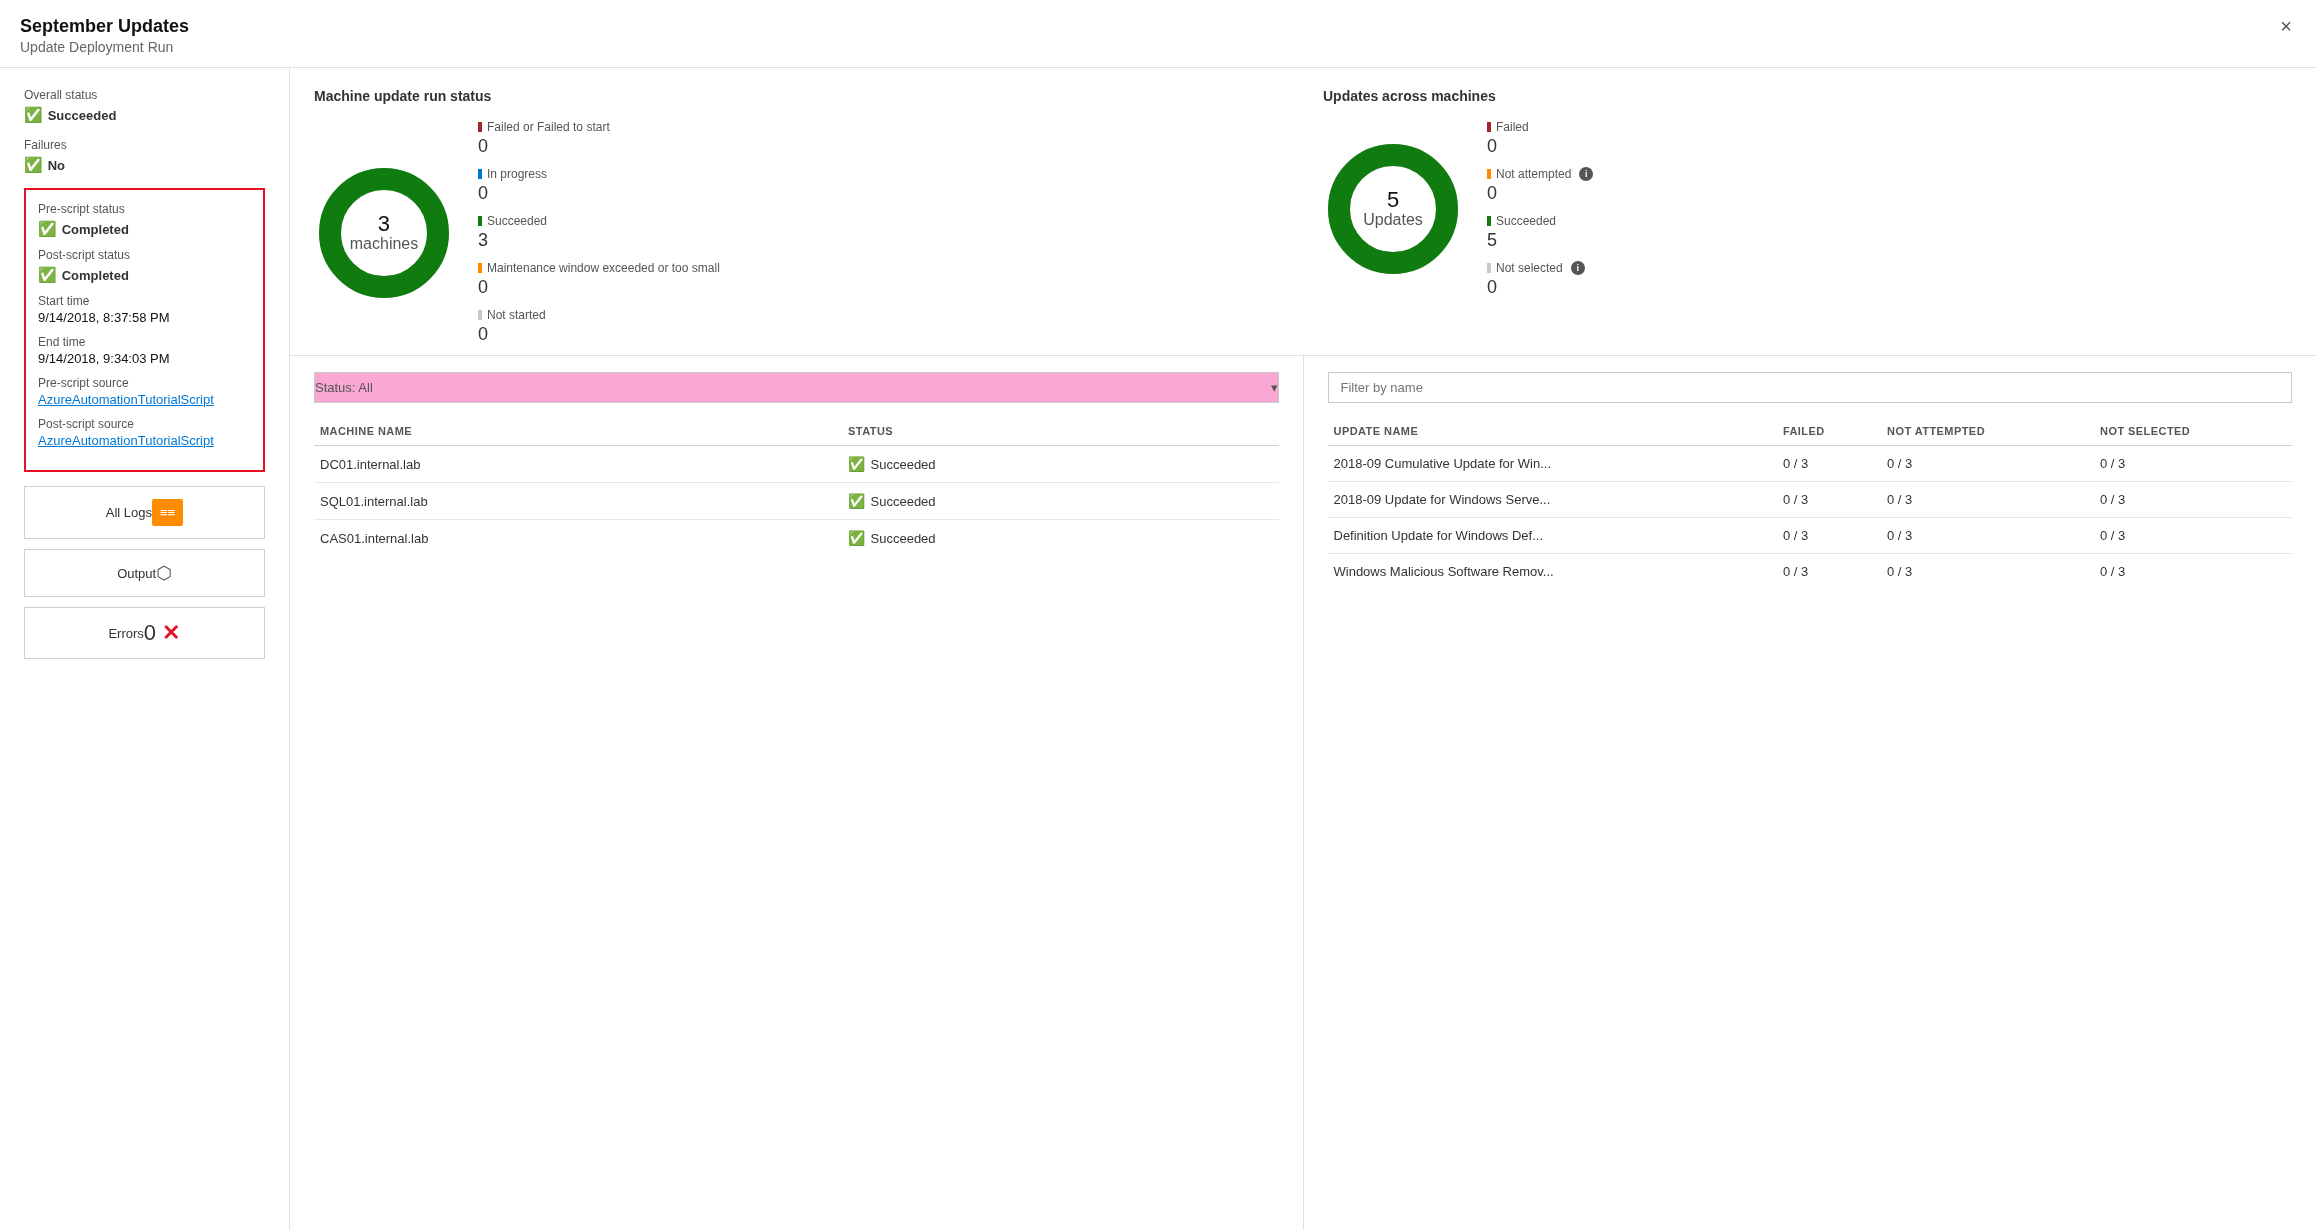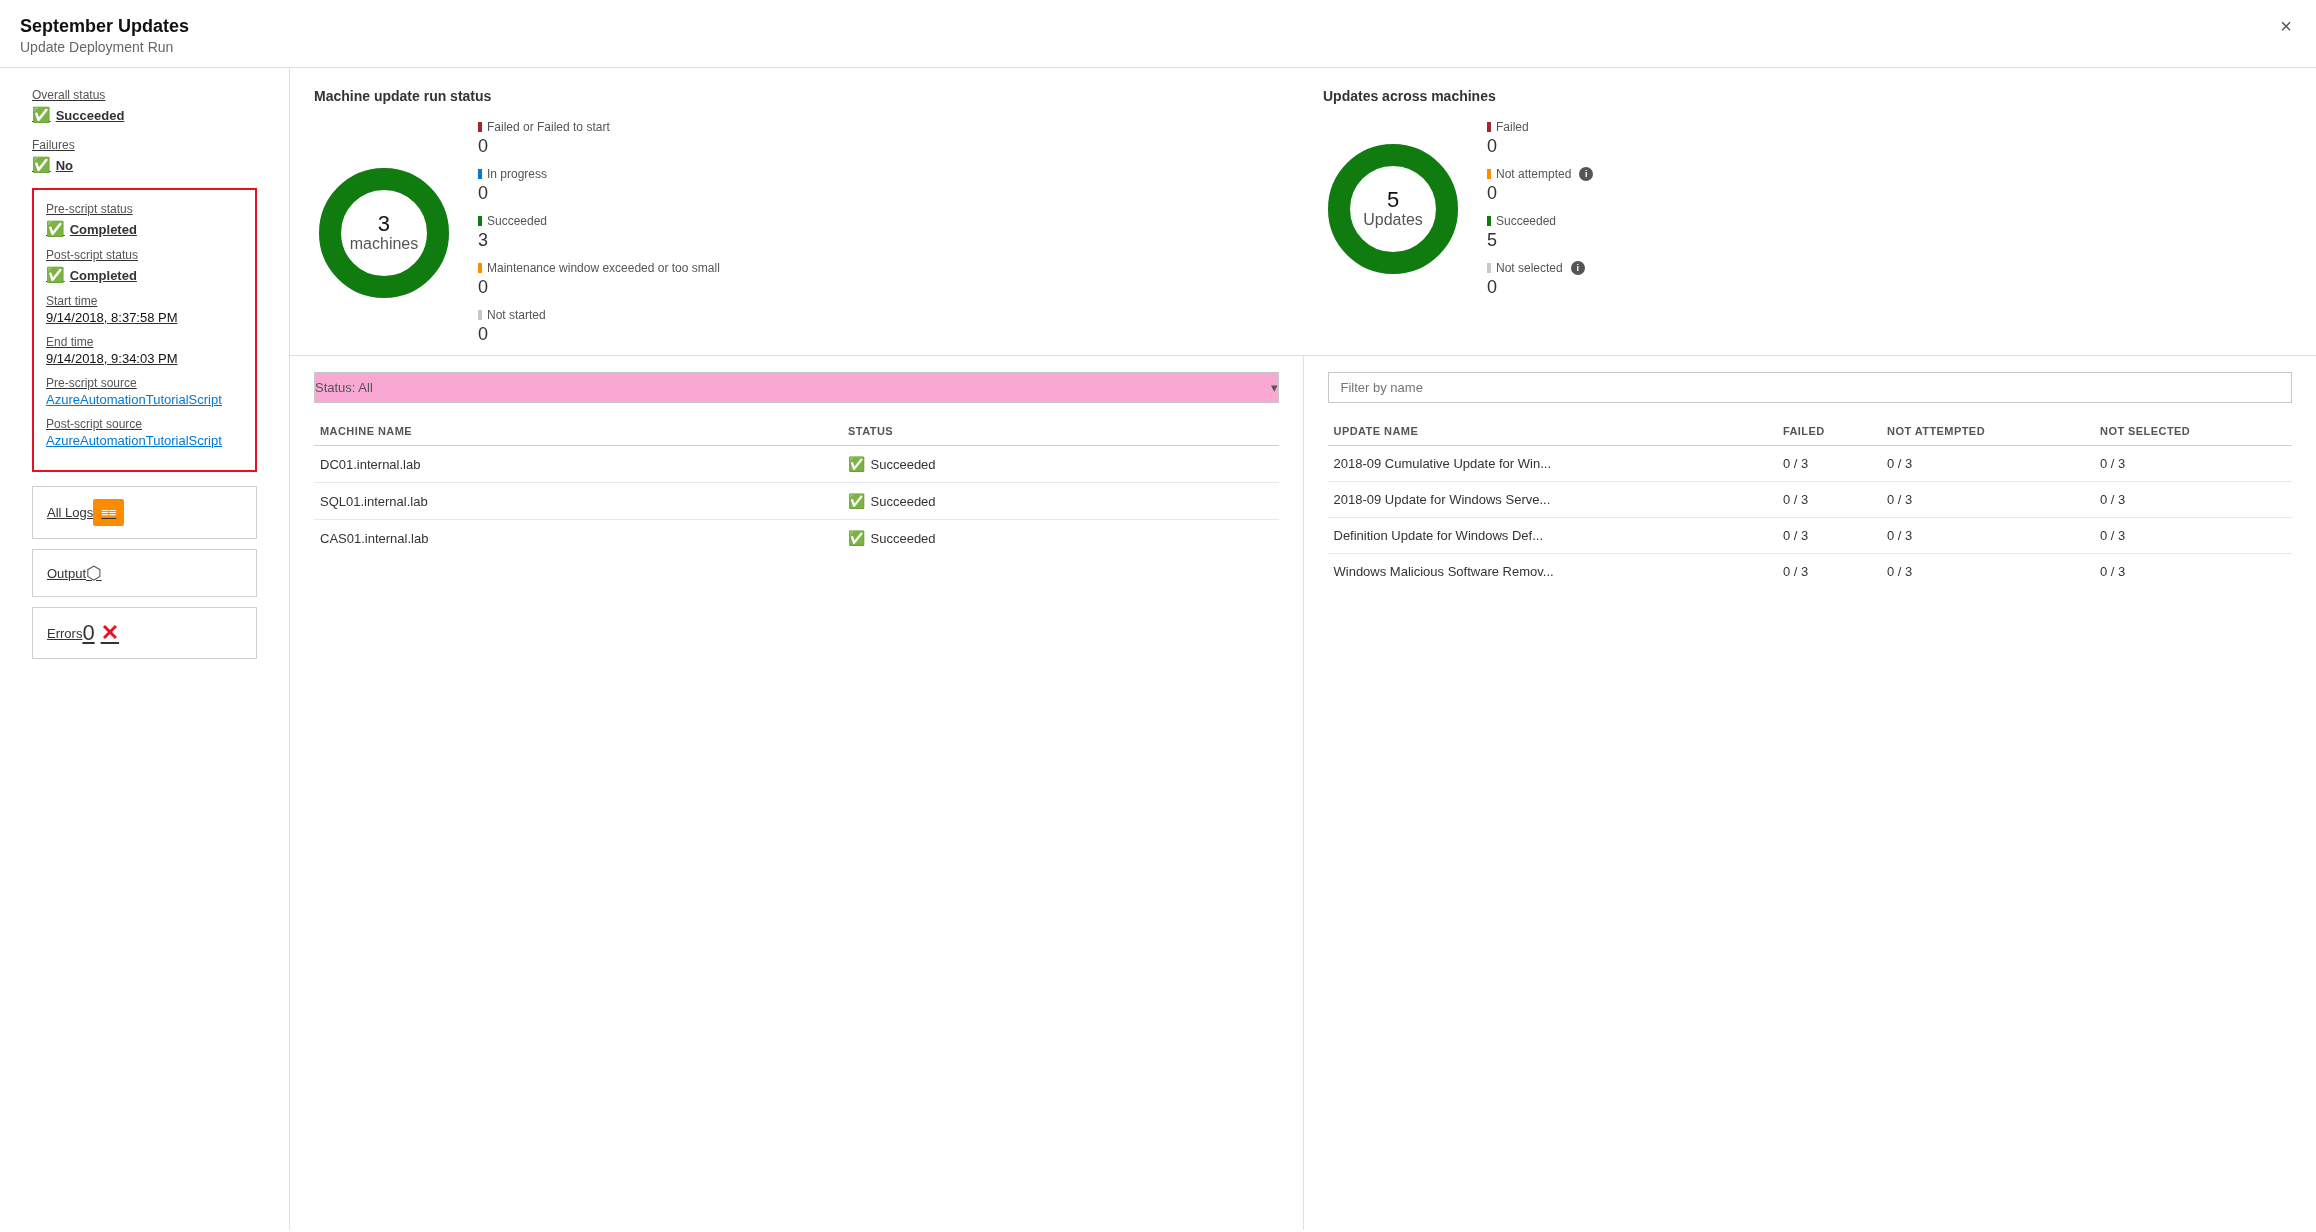--- a/index.html
+++ b/index.html
@@ -15,24 +15,23 @@
     .modal-title h1 { font-size: 18px; font-weight: 600; color: #111; }
     .modal-title p { font-size: 14px; color: #666; margin-top: 2px; }
     .close-btn { background: none; border: none; font-size: 20px; cursor: pointer; color: #555; padding: 0 4px; line-height: 1; }
 
     .modal-body { display: flex; height: calc(100vh - 70px); overflow: hidden; }
 
     
     .left-panel {
       width: 290px;
       min-width: 290px;
-      padding: 20px 32px;
+      padding: 20px 24px;
       border-right: 1px solid #e0e0e0;
       overflow-y: auto;
-      text-decoration: underline;
     }
     .status-section { margin-bottom: 14px; }
     .status-label { font-size: 12px; color: #555; margin-bottom: 4px; }
     .status-value { font-size: 13px; font-weight: 600; display: flex; align-items: center; gap: 5px; }
     .check-icon { color: #107c10; font-size: 15px; }
 
     .pre-post-box {
       border: 2px solid #e81123;
       padding: 12px;
       margin: 14px 0;
@@ -43,21 +42,21 @@
     .info-label { font-size: 12px; color: #555; margin-bottom: 2px; }
     .info-value { font-size: 13px; color: #111; }
     .link-value { font-size: 13px; color: #0078d4; text-decoration: underline; cursor: pointer; }
 
     .log-card {
       border: 1px solid #d0d0d0;
       padding: 12px 14px;
       margin-bottom: 10px;
       display: flex;
       align-items: center;
-      justify-content: flex-start;
+      justify-content: center;
     }
     .log-card-title { font-size: 13px; font-weight: 500; }
     .log-icon-all { background: #ff8c00; color: #fff; padding: 6px 8px; font-size: 13px; font-weight: 700; border-radius: 2px; }
     .log-icon-out { color: #555; font-size: 18px; }
     .error-count { display: flex; align-items: center; gap: 6px; font-size: 22px; font-weight: 300; }
     .error-x { color: #e81123; font-size: 22px; font-weight: 700; }
 
     
     .right-area { flex: 1; display: flex; flex-direction: column; overflow: hidden; }
 

